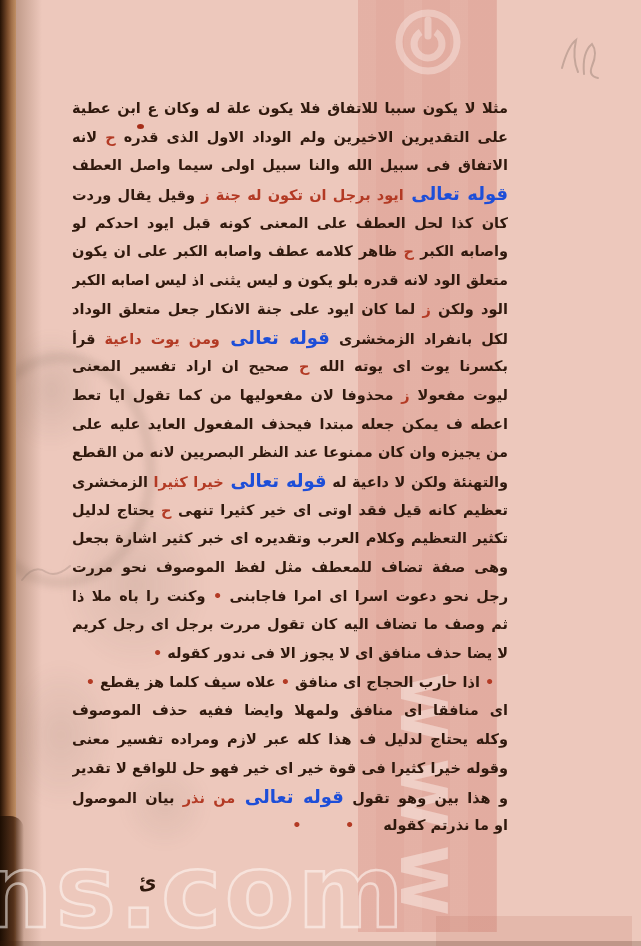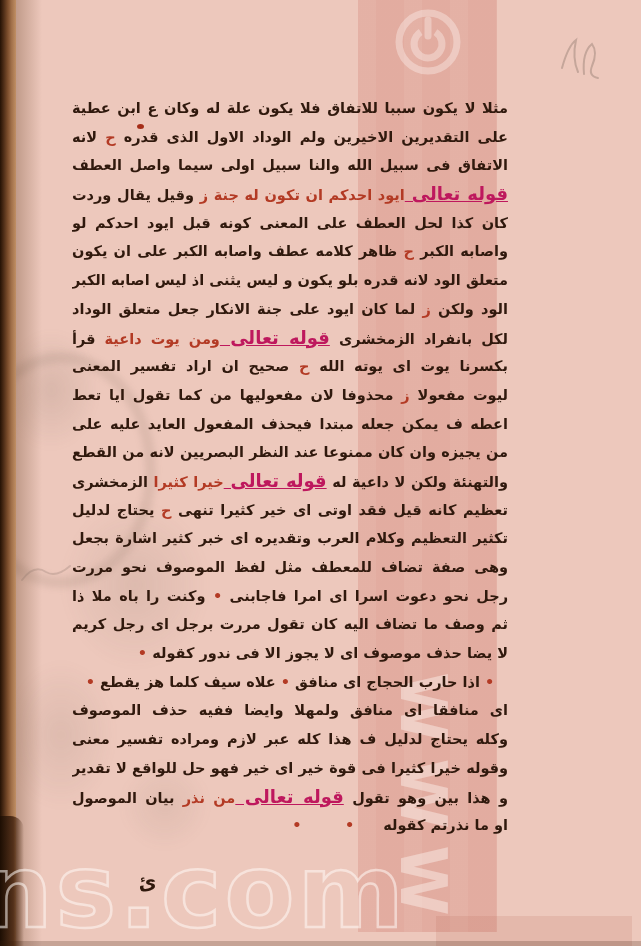--- a/index.html
+++ b/index.html
@@ -48,21 +48,21 @@
 
   
   .text-block{position:absolute;left:72px;top:94px;width:436px;z-index:5;direction:rtl;
     color:#30190d;font-weight:bold;font-size:14.5px;}
   .line{height:28.7px;line-height:28.7px;overflow:hidden;white-space:normal;}
   .l-justify{text-align:justify;text-align-last:justify;}
   .l-center{text-align:left;text-align-last:center;}
   .l-right{text-align:right;text-align-last:right;}
   .seg-ink{color:#30190d;}
   .seg-red{color:#b33a24;}
-  .seg-rubric{color:#be185d;font-size:18px;text-decoration:underline;}
+  .seg-rubric{color:#1d4ed8;font-size:18px;}
 
   .catchword{position:absolute;left:138px;top:870px;z-index:5;color:#30190d;
     font-weight:bold;font-size:20px;transform:rotate(-8deg);}
   .ink-speck{position:absolute;left:137px;top:124px;width:7px;height:5px;z-index:5;
     background:#a52d18;border-radius:50%;}
 
   
   .pencil{position:absolute;z-index:5;opacity:.45;}
   .pencil-tr{left:558px;top:28px;}
   .pencil-lm{left:18px;top:556px;opacity:.3;}
@@ -93,37 +93,37 @@
 
   <div class="binding"></div>
   <div class="binding-shadow"></div>
   <div class="binding-foot"></div>
   <div class="page-bottom-shade"></div>
 
   <div class="text-block">
       <div class="line l-justify"><span class="seg-ink">مثلا لا يكون سببا للاتفاق فلا يكون علة له وكان ع ابن عطية منعه</span></div>
       <div class="line l-justify"><span class="seg-ink">على التقديرين الاخيرين ولم الوداد الاول الذى قدره </span><span class="seg-red">ح</span><span class="seg-ink"> لانه نفس</span></div>
       <div class="line l-justify"><span class="seg-ink">الاتفاق فى سبيل الله والنا سبيل اولى سيما واصل العطف المغايرة</span></div>
-      <div class="line l-justify"><span class="seg-rubric">قوله تعالى </span><span class="seg-red">ايود احدكم ان تكون له جنة ز </span><span class="seg-ink">وقيل يقال وردت لو</span></div>
+      <div class="line l-justify"><span class="seg-rubric">قوله تعالى </span><span class="seg-red">ايود برجل ان تكون له جنة ز </span><span class="seg-ink">وقيل يقال وردت لو</span></div>
       <div class="line l-justify"><span class="seg-ink">كان كذا لحل العطف على المعنى كونه قبل ايود احدكم لو كانت له جنة</span></div>
       <div class="line l-justify"><span class="seg-ink">واصابه الكبر </span><span class="seg-red">ح</span><span class="seg-ink"> ظاهر كلامه عطف واصابه الكبر على ان يكون و هو</span></div>
       <div class="line l-justify"><span class="seg-ink">متعلق الود لانه قدره بلو يكون و ليس يثنى اذ ليس اصابه الكبر من متعلقا</span></div>
       <div class="line l-justify"><span class="seg-ink">الود ولكن </span><span class="seg-red">ز</span><span class="seg-ink"> لما كان ايود على جنة الانكار جعل متعلق الوداد الجمع بينهما</span></div>
       <div class="line l-justify"><span class="seg-ink">لكل بانفراد الزمخشرى </span><span class="seg-rubric">قوله تعالى </span><span class="seg-red">ومن يوت داعية </span><span class="seg-ink">قرأ يعقوب</span></div>
       <div class="line l-justify"><span class="seg-ink">بكسرنا يوت اى يوته الله </span><span class="seg-red">ح</span><span class="seg-ink"> صحيح ان اراد تفسير المعنى والاقليس</span></div>
       <div class="line l-justify"><span class="seg-ink">ليوت مفعولا </span><span class="seg-red">ز</span><span class="seg-ink"> محذوفا لان مفعوليها من كما تقول ايا تعط درهما</span></div>
       <div class="line l-justify"><span class="seg-ink">اعطه ف يمكن جعله مبتدا فيحذف المفعول العايد عليه على مذهب</span></div>
       <div class="line l-justify"><span class="seg-ink">من يجيزه وان كان ممنوعا عند النظر البصريين لانه من القطع ه</span></div>
       <div class="line l-justify"><span class="seg-ink">والتهنئة ولكن لا داعية له </span><span class="seg-rubric">قوله تعالى </span><span class="seg-red">خيرا كثيرا </span><span class="seg-ink">الزمخشرى بتكثير</span></div>
       <div class="line l-justify"><span class="seg-ink">تعظيم كانه قيل فقد اوتى اى خير كثيرا تنهى </span><span class="seg-red">ح</span><span class="seg-ink"> يحتاج لدليل على ثبوت</span></div>
       <div class="line l-justify"><span class="seg-ink">تكثير التعظيم وكلام العرب وتقديره اى خبر كثير اشارة بجعل اى صفة</span></div>
       <div class="line l-justify"><span class="seg-ink">وهى صفة تضاف للمعطف مثل لفظ الموصوف نحو مررت برجل اى</span></div>
       <div class="line l-justify"><span class="seg-ink">رجل نحو دعوت اسرا اى امرا فاجابنى </span><span class="seg-red">•</span><span class="seg-ink"> وكنت را باه ملا ذا ومويلا </span></div>
       <div class="line l-justify"><span class="seg-ink">ثم وصف ما تضاف اليه كان تقول مررت برجل اى رجل كريم يحتاج لدليل</span></div>
-      <div class="line l-right"><span class="seg-ink">لا يضا حذف موصوف اى لا يجوز الا فى ندور كقوله </span><span class="seg-red">•   •  •</span></div>
+      <div class="line l-right"><span class="seg-ink">لا يضا حذف منافق اى لا يجوز الا فى ندور كقوله </span><span class="seg-red">•   •  •</span></div>
       <div class="line l-center"><span class="seg-red">•</span><span class="seg-ink"> اذا حارب الحجاج اى منافق </span><span class="seg-red">•</span><span class="seg-ink"> علاه سيف كلما هز يقطع </span><span class="seg-red">•</span></div>
       <div class="line l-justify"><span class="seg-ink">اى منافقا اى منافق ولمهلا وايضا ففيه حذف الموصوف والصفة معا</span></div>
       <div class="line l-justify"><span class="seg-ink">وكله يحتاج لدليل ف هذا كله عبر لازم ومراده تفسير معنى خير كثير</span></div>
       <div class="line l-justify"><span class="seg-ink">وقوله خيرا كثيرا فى قوة خير اى خير فهو حل للواقع لا تقدير لمتى معه ه</span></div>
       <div class="line l-justify"><span class="seg-ink">و هذا بين وهو تقول </span><span class="seg-rubric">قوله تعالى </span><span class="seg-red">من نذر </span><span class="seg-ink">بيان الموصول محذوف اى</span></div>
       <div class="line l-right"><span class="seg-ink">او ما نذرتم كقوله</span><span class="seg-red">  •   •</span></div>
     </div>
 
   <div class="catchword">ئ</div>
   <div class="ink-speck"></div>

